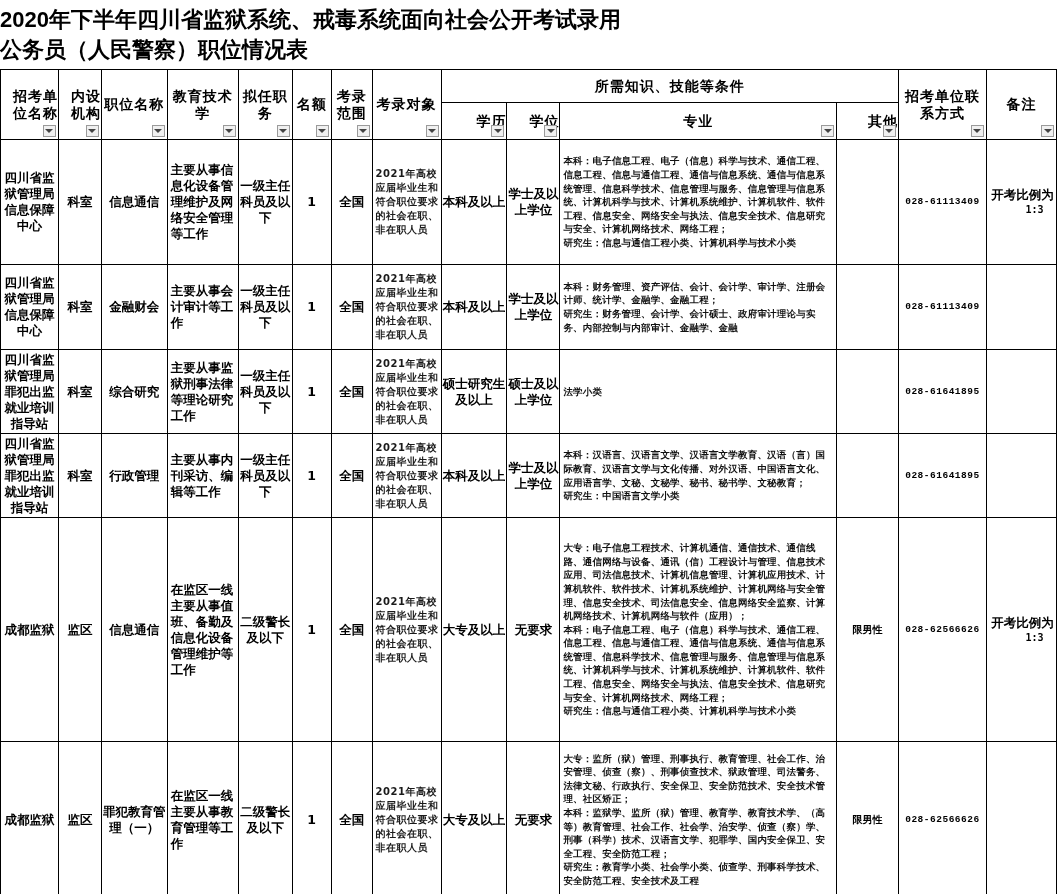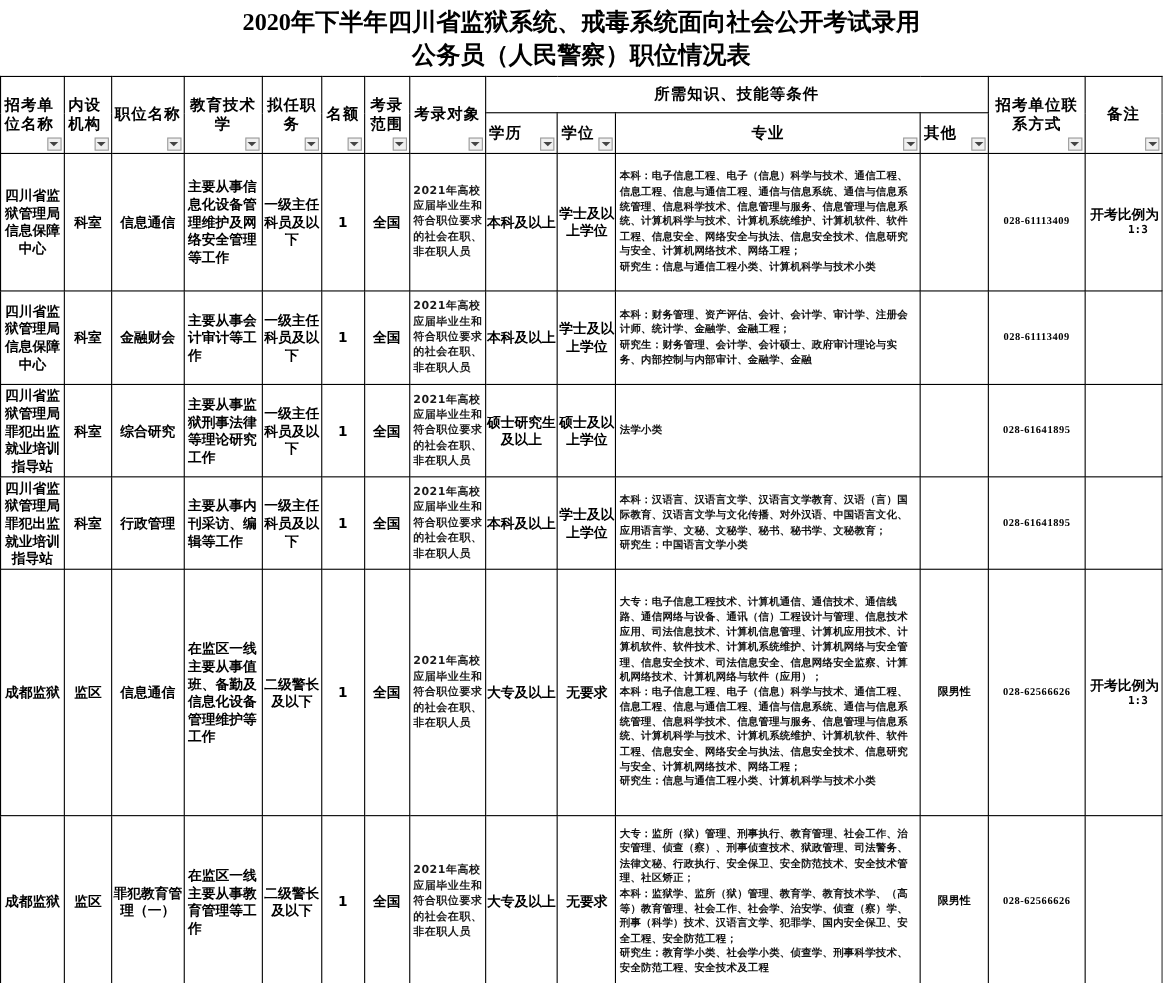--- a/index.html
+++ b/index.html
@@ -1,47 +1,47 @@
 <!DOCTYPE html>
 <html><head>
 <meta charset="utf-8">
 <style>
   * { box-sizing: border-box; margin: 0; padding: 0; }
   html, body { width: 1057px; height: 894px; background: #ffffff; overflow: hidden; }
   body { font-family: "DejaVu Sans", "Liberation Sans", sans-serif; color: #000; position: relative; }
   .title {
     position: absolute; left: 0; top: 0; width: 1057px; height: 88px;
-    text-align: center; font-family: Liberation Serif, serif;
+    font-family: Liberation Sans, sans-serif;
     font-weight: bold; font-size: 22px; line-height: 30px; padding-top: 5px;
   }
   table.grid {
     position: absolute; left: 0; top: 69px; border-collapse: collapse; table-layout: fixed;
   }
   table.grid td, table.grid th {
     border: 1.5px solid #000; vertical-align: middle; position: relative; overflow: hidden;
   }
   th { font-weight: bold; font-size: 14px; letter-spacing: 1px; text-align: center; line-height: 17px; }
-  th .hdr { display: block; text-align: left; padding-left: 3px; }
+  th .hdr { display: block; text-align: right; padding-left: 3px; }
   th.center .hdr { text-align: center; padding-left: 0; }
   .dd {
     position: absolute; right: 2px; bottom: 2px; width: 13px; height: 12px;
     background: #f0f0f0; border: 1px solid #9a9a9a; display: flex; align-items: center; justify-content: center;
   }
   .dd::after {
     content: ""; width: 0; height: 0;
     border-left: 4px solid transparent; border-right: 4px solid transparent; border-top: 4px solid #444;
   }
   td { font-size: 12px; font-weight: bold; line-height: 16px; }
   td.unit { text-align: center; font-size: 12.5px; padding: 0 1px; }
   td.ctr { text-align: center; font-size: 12.5px; }
   td.desc { text-align: left; padding-left: 3px; font-size: 12.5px; }
   td.target { text-align: left; padding-left: 3px; font-size: 10px; line-height: 14px; color: #1a1a1a; letter-spacing: 0.5px; }
   td.major { text-align: left; padding: 1px 3px; font-size: 9.5px; line-height: 13.6px; color: #111; letter-spacing: 0.2px; }
   td.other { text-align: center; font-size: 10px; }
-  td.phone { text-align: center; font-family: Liberation Serif, serif; font-size: 9.5px; letter-spacing: 0.5px; }
+  td.phone { text-align: center; font-family: Liberation Mono, monospace; font-size: 9.5px; letter-spacing: 0.5px; }
   td.notes { text-align: center; padding-left: 2px; font-size: 12.5px; line-height: 15px; }
   .notes .ratio { font-family: "DejaVu Sans Mono", "Liberation Mono", monospace; font-size: 10px; display: block; margin-left: 24px; }
   .mline { display: block; }
 </style>
 </head>
 <body>
 
 <div class="title">
   <div>2020年下半年四川省监狱系统、戒毒系统面向社会公开考试录用</div>
   <div>公务员（人民警察）职位情况表</div>

